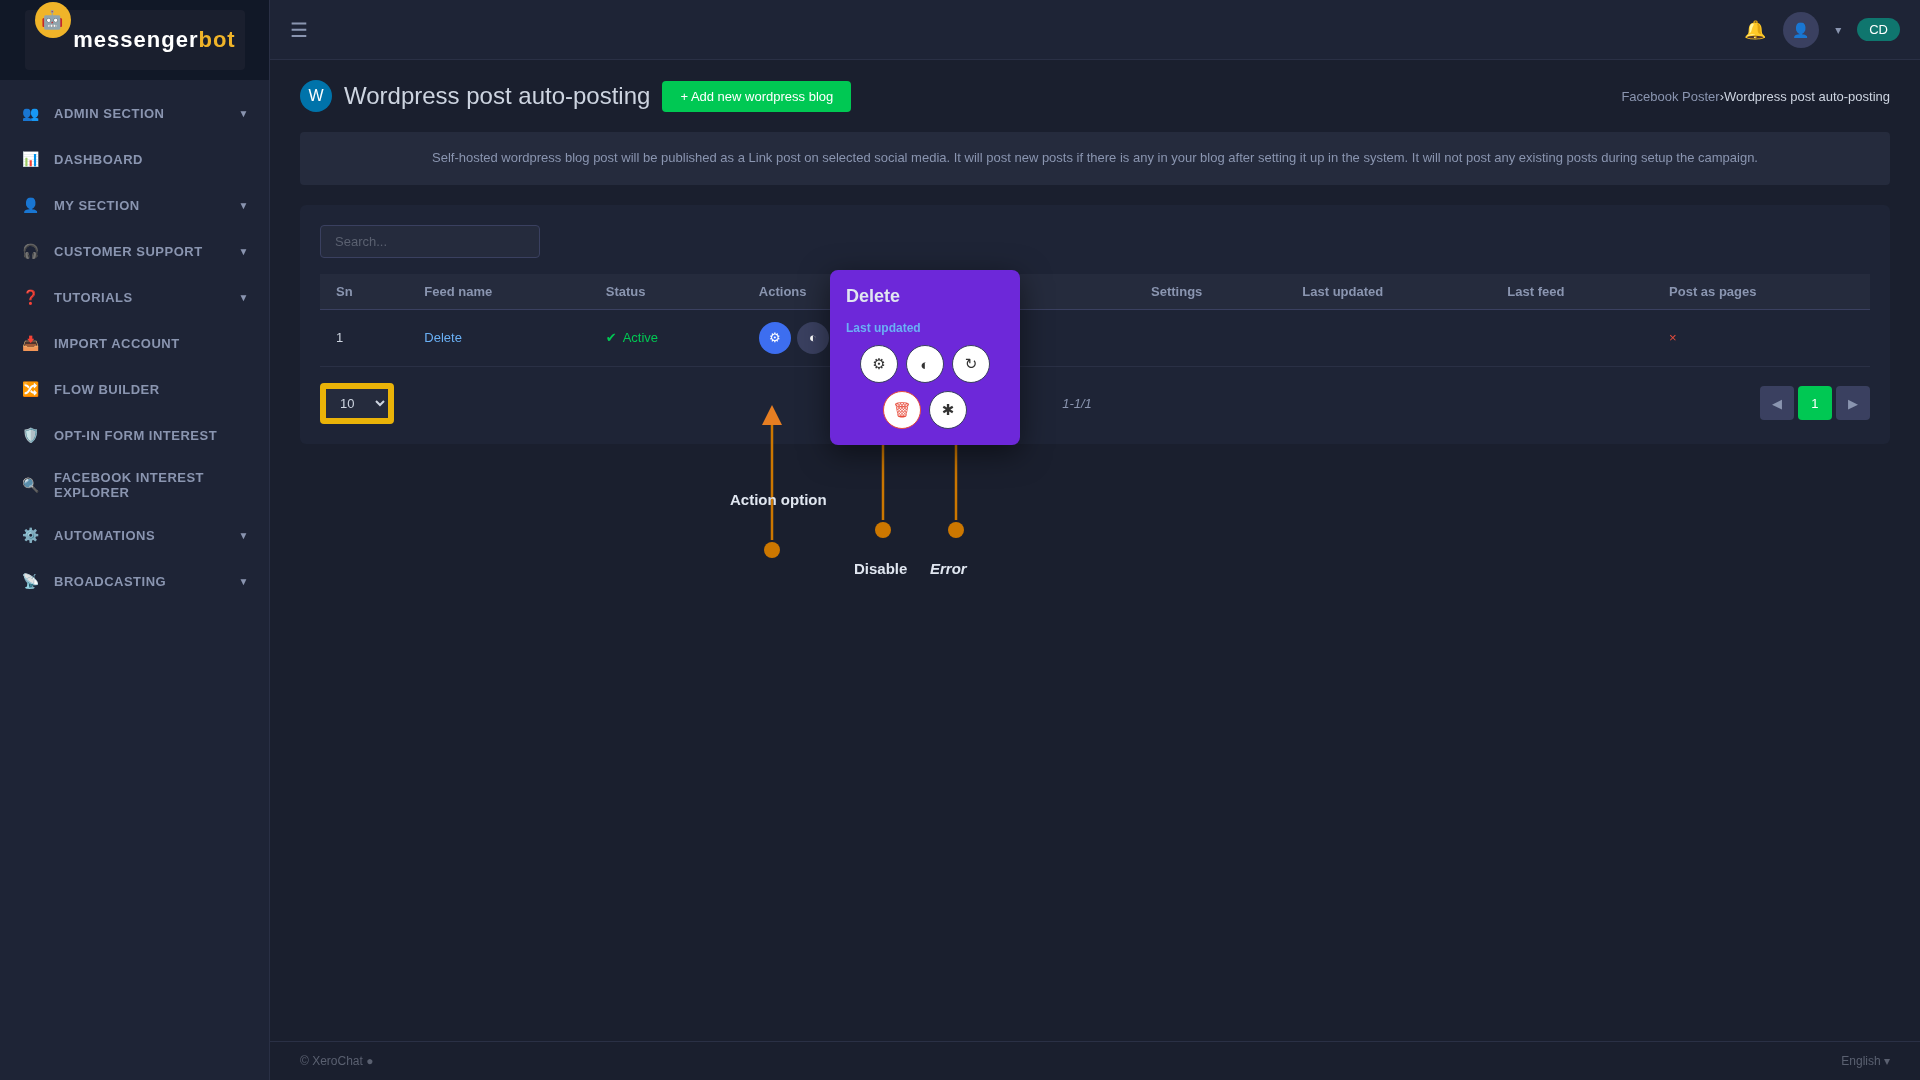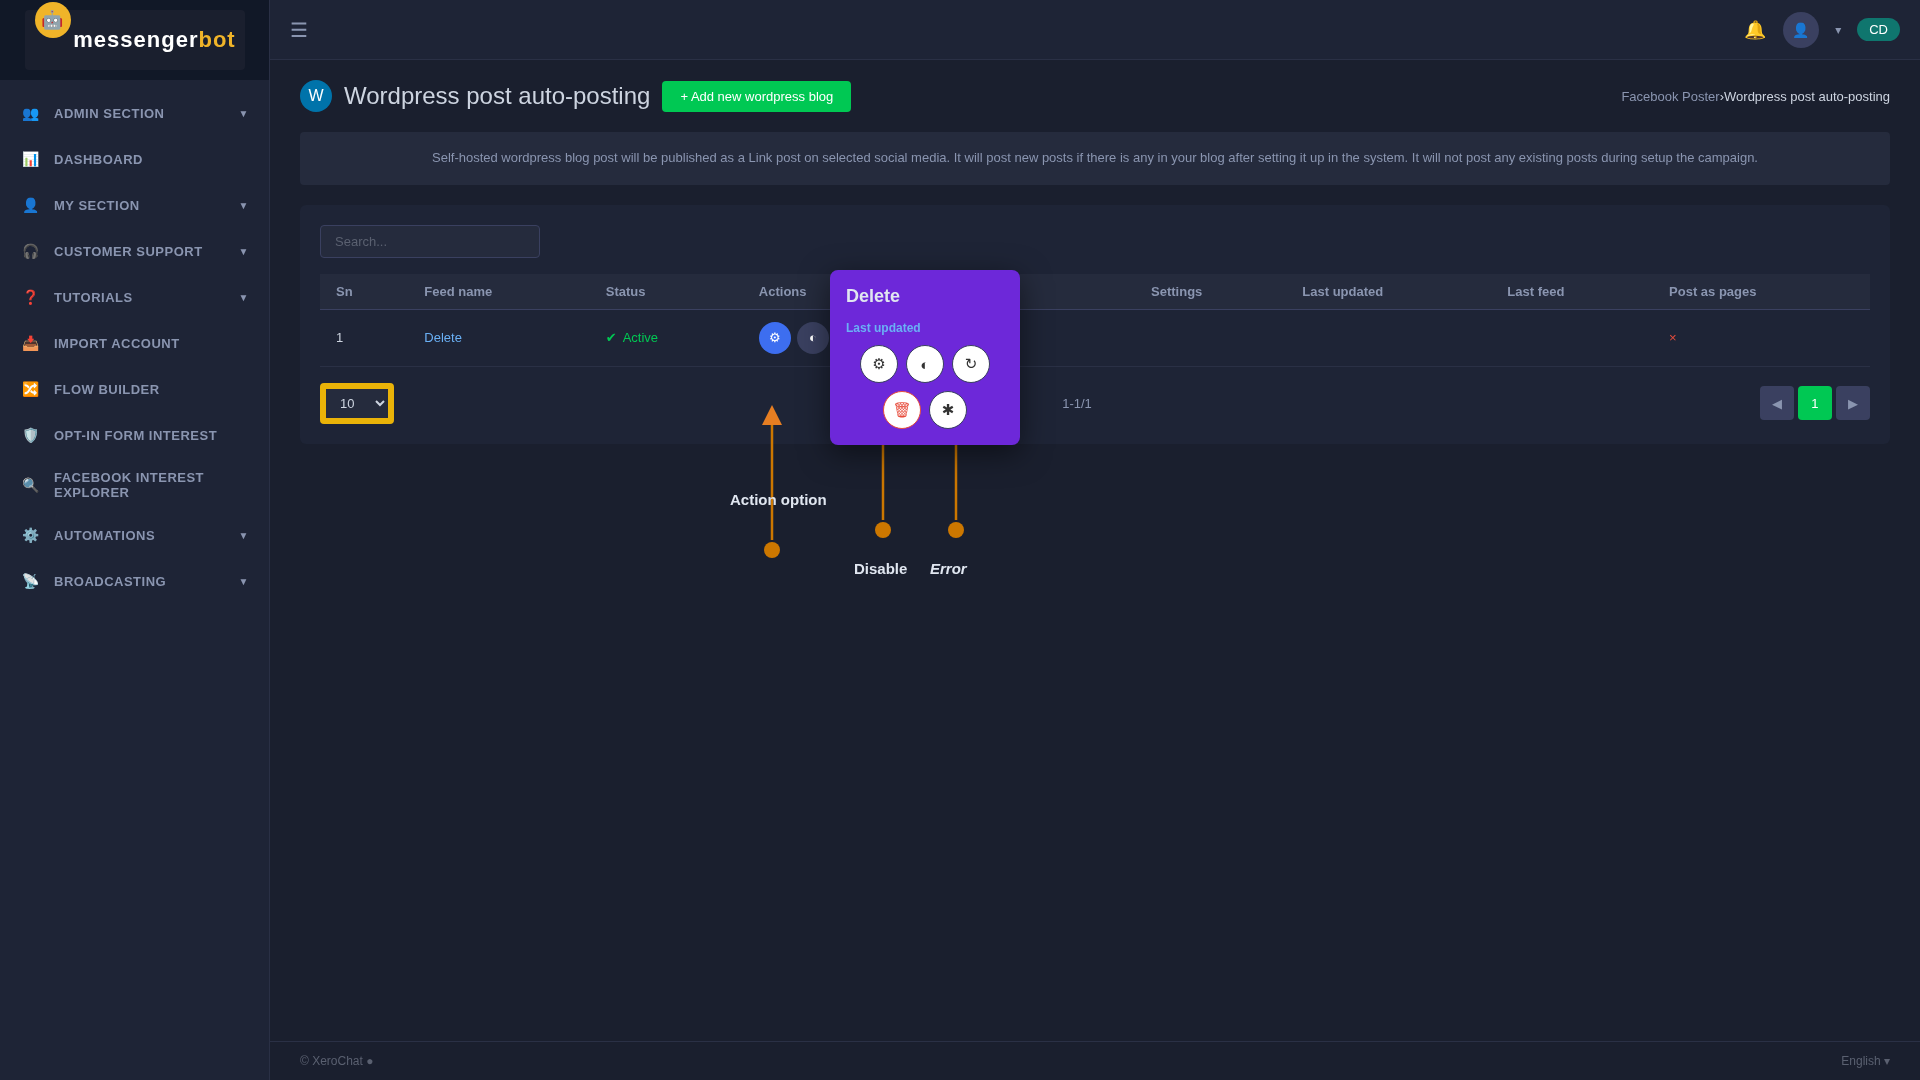--- a/index.html
+++ b/index.html
@@ -307,20 +307,21 @@
       background: #252b3d;
       border: 6px solid #eab308;
       color: #cdd4e0;
       padding: 6px 10px;
       border-radius: 4px;
       font-size: 13px;
     }
     .pagination-info {
       font-size: 13px;
       color: #8a95b0;
+      font-style: italic;
     }
     .pagination-btns {
       display: flex;
       gap: 4px;
     }
     .page-btn {
       width: 34px;
       height: 34px;
       border-radius: 4px;
       border: none;

